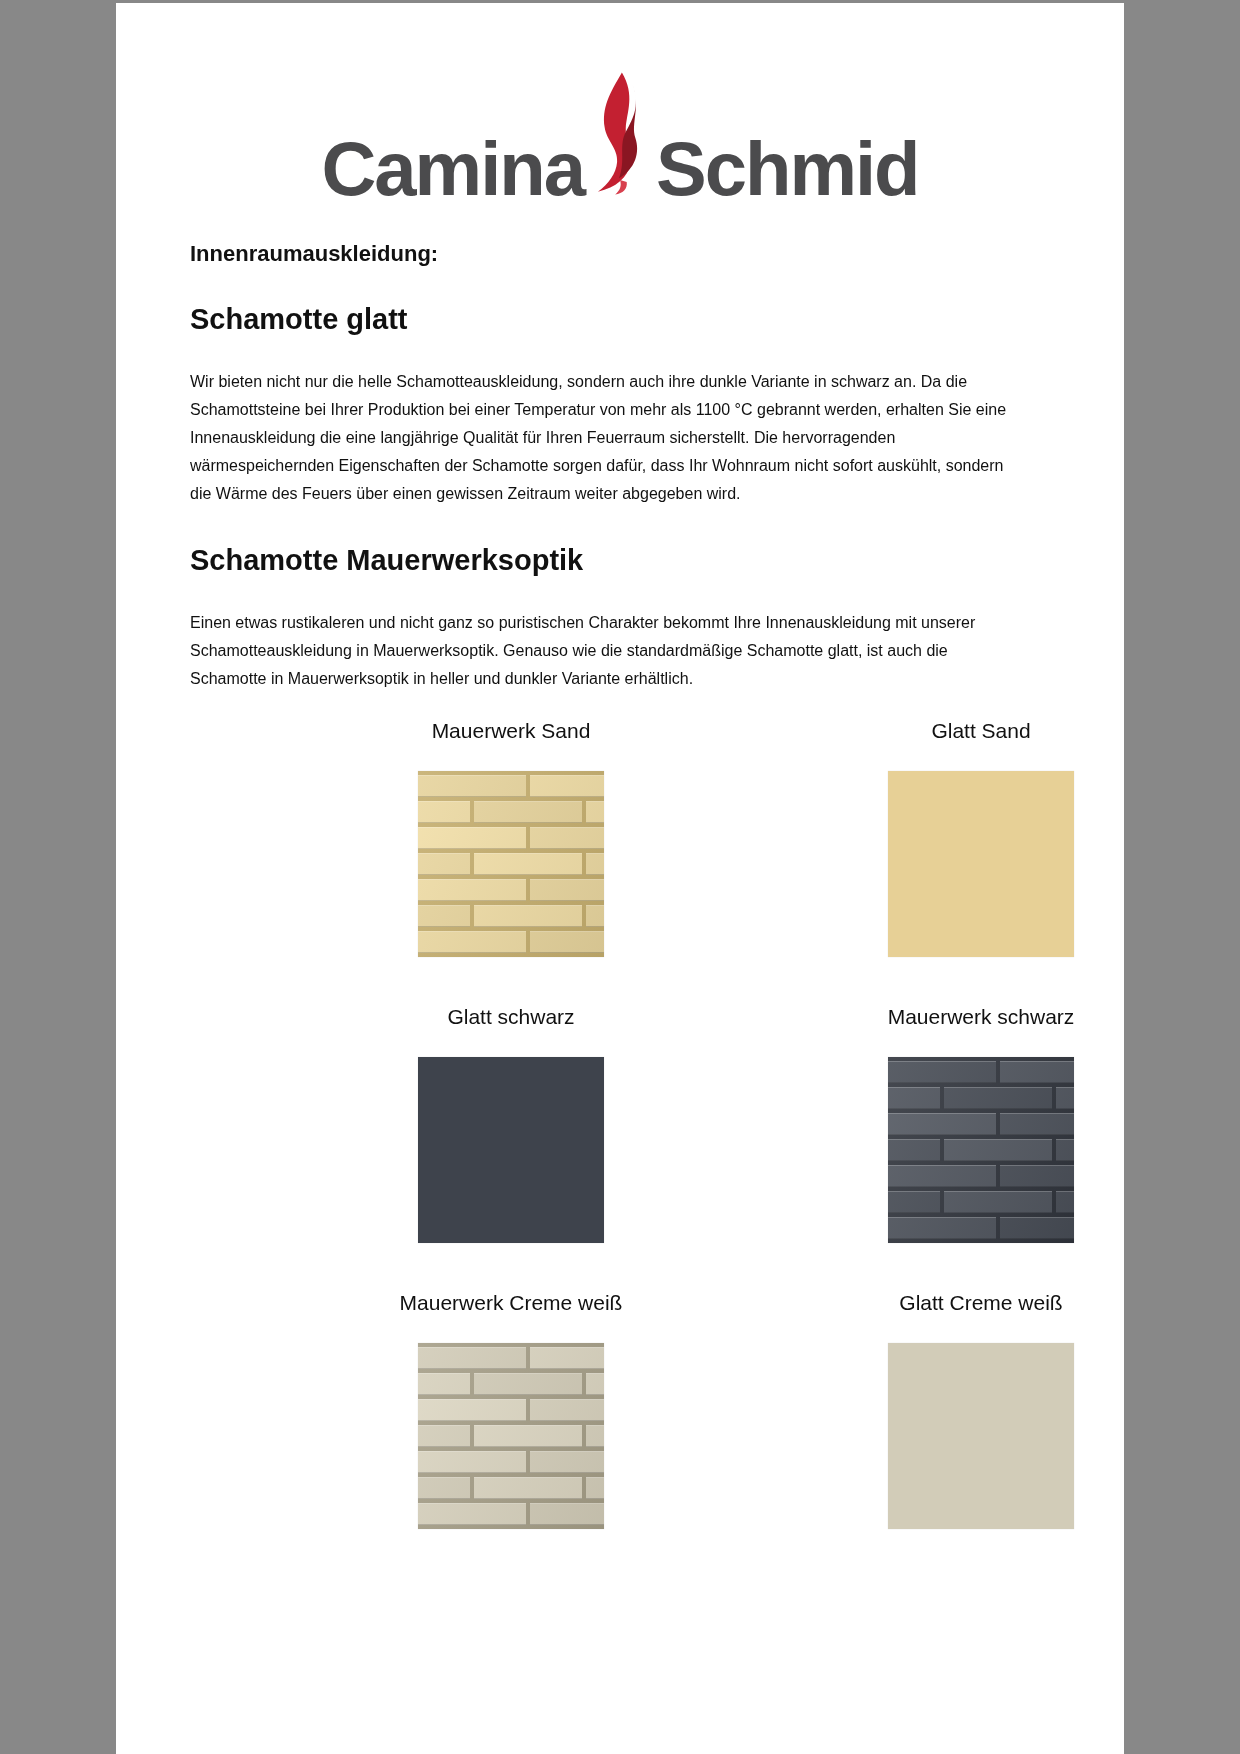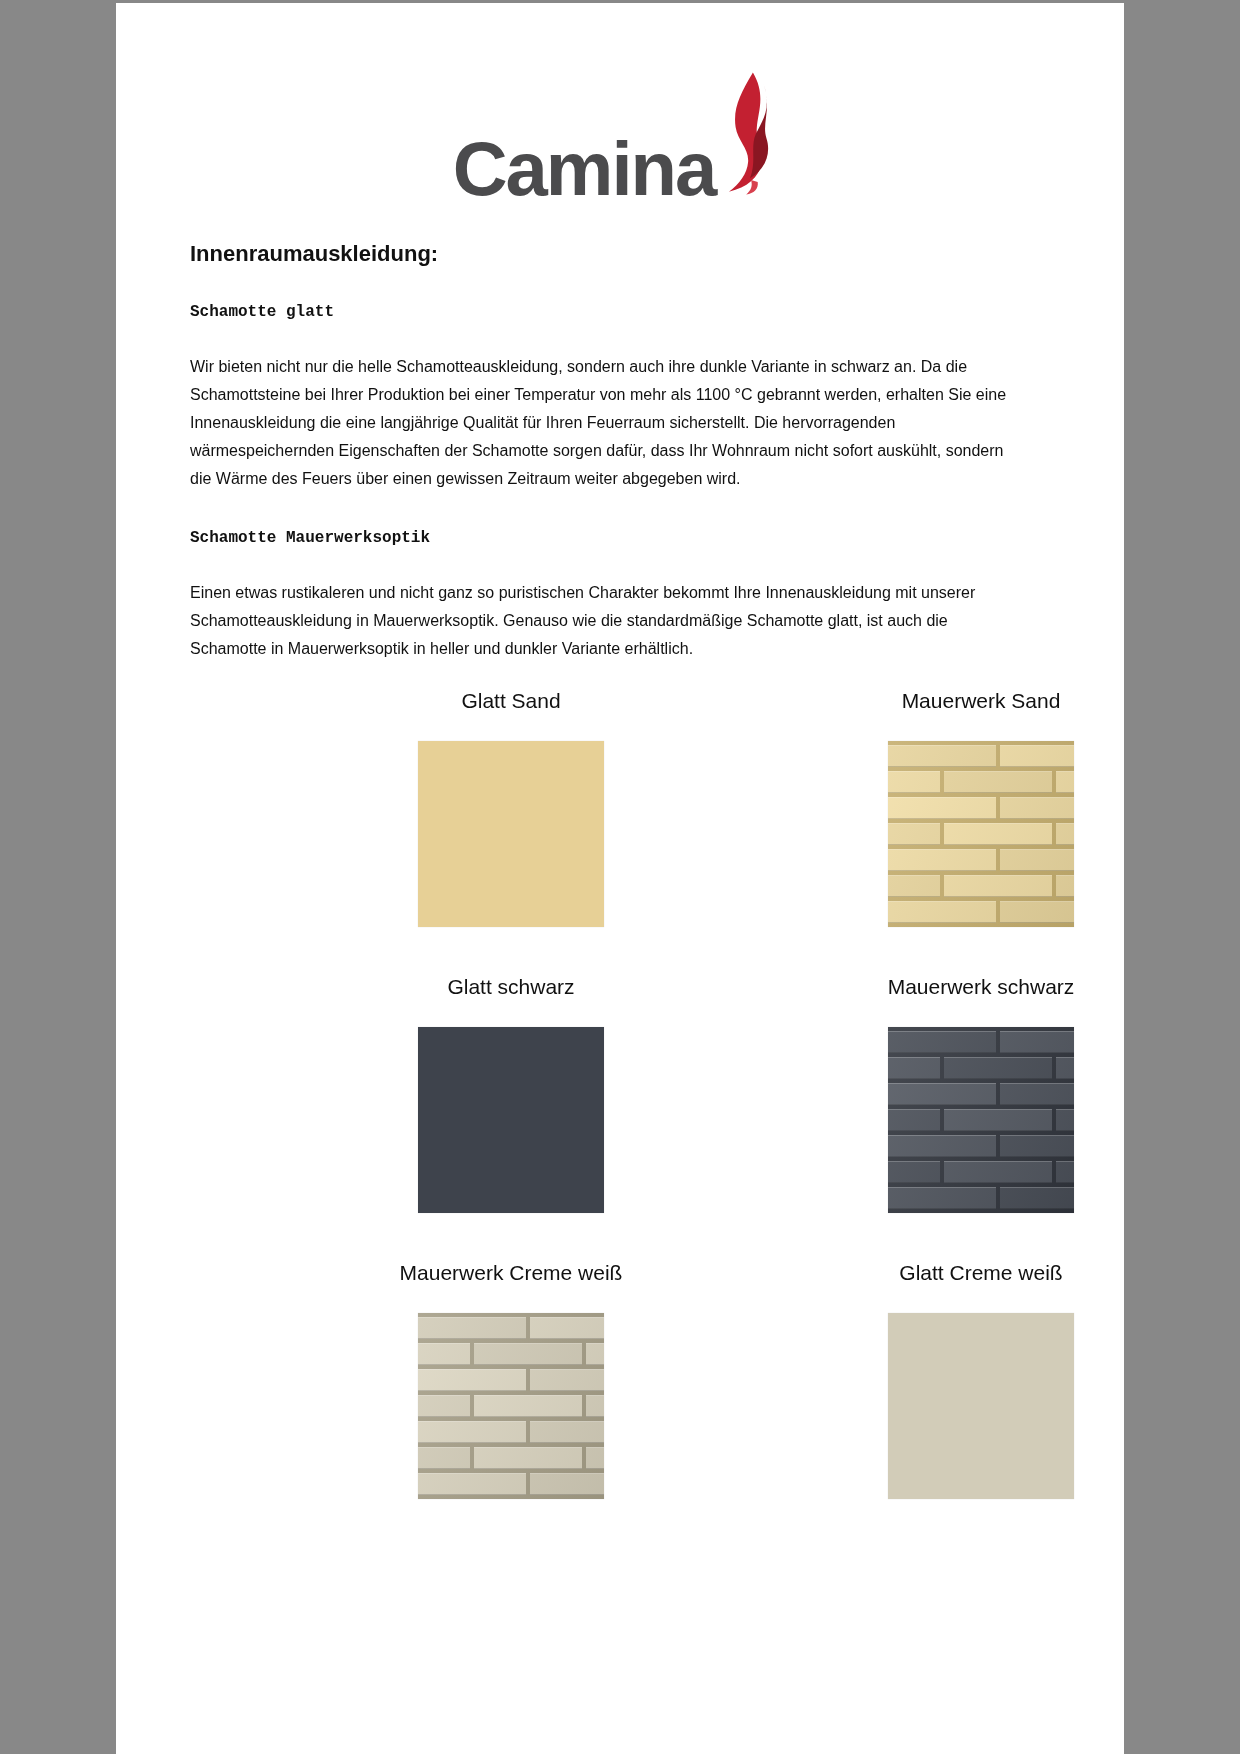--- a/index.html
+++ b/index.html
@@ -18,21 +18,21 @@
     padding-top:66px; height:134px;
   }
   .logo-word {
     font-size:76px; font-weight:bold; letter-spacing:-2px;
     color:#4b4b4d; line-height:0.88;
   }
   .logo-flame { margin:0 12px; }
   
   .content { padding:0 100px 0 74px; }
   .h-main  { font-size:22px; font-weight:bold; margin:38px 0 0 0; }
-  .h-sub   { font-size:16px; font-weight:bold; margin:36px 0 0 0;font-family:Liberation Mono, monospace; }
+  .h-sub   { font-size:29px; font-weight:bold; margin:36px 0 0 0; }
   .para    { font-size:16px; line-height:28px; margin:32px 0 0 0; max-width:912px; }
   
   .swatch-grid {
     margin:26px 0 0 160px; width:940px;
     display:grid; grid-template-columns:1fr 1fr;
     row-gap:48px;
   }
   .swatch-cell { display:flex; flex-direction:column; align-items:center; }
   .swatch-label { font-size:21px; color:#111; margin-bottom:28px; }
   .swatch {
@@ -58,72 +58,73 @@
     <span class="logo-word">Camina</span>
     <span class="logo-flame">
       <svg width="48" height="128" viewBox="0 0 50 130" xmlns="http://www.w3.org/2000/svg">
         <path d="M27 0 C14 22 6 37 9 57 C11 71 23 79 22 93 C21 105 13 116 2 124
                  C21 120 33 109 36 95 C39 82 30 72 31 58 C32 41 41 24 27 0 Z" fill="#c32031"></path>
         <path d="M38 12 C47 37 37 50 30 64 C24 78 31 92 24 110 C41 100 46 83 41 68
                  C36 53 47 36 38 12 Z" fill="#8a1622"></path>
         <path d="M25 112 C27 118 25 123 20 127 C28 126 33 121 32 114 Z" fill="#d8404e"></path>
       </svg>
     </span>
+    <span class="logo-word">Schmid</span>
   </div>
 
   <div class="content">
     <div class="h-main">Innenraumauskleidung:</div>
     <div class="h-sub">Schamotte glatt</div>
     <p class="para">Wir bieten nicht nur die helle Schamotteauskleidung, sondern auch ihre dunkle Variante in schwarz an. Da die Schamottsteine bei Ihrer Produktion bei einer Temperatur von mehr als 1100 °C gebrannt werden, erhalten Sie eine Innenauskleidung die eine langjährige Qualität für Ihren Feuerraum sicherstellt. Die hervorragenden wärmespeichernden Eigenschaften der Schamotte sorgen dafür, dass Ihr Wohnraum nicht sofort auskühlt, sondern die Wärme des Feuers über einen gewissen Zeitraum weiter abgegeben wird.</p>
     <div class="h-sub">Schamotte Mauerwerksoptik</div>
     <p class="para">Einen etwas rustikaleren und nicht ganz so puristischen Charakter bekommt Ihre Innenauskleidung mit unserer Schamotteauskleidung in Mauerwerksoptik. Genauso wie die standardmäßige Schamotte glatt, ist auch die Schamotte in Mauerwerksoptik in heller und dunkler Variante erhältlich.</p>
   </div>
 
   <div class="swatch-grid">
     <div class="swatch-cell">
+      <div class="swatch-label">Mauerwerk Sand</div>
+      <div class="swatch brick" style="background: rgb(197, 174, 110); padding-top: 4px; box-sizing: border-box;">
+          <div class="brick-row">
+            <div class="brick-unit" style="background: rgb(230, 211, 156);"></div>
+            <div class="brick-unit" style="background: rgb(239, 220, 165);"></div>
+          </div>
+          <div class="brick-row" style="margin-left: -56px;">
+            <div class="brick-unit" style="background: rgb(236, 217, 162);"></div>
+            <div class="brick-unit" style="background: rgb(230, 211, 156);"></div>
+            <div class="brick-unit" style="background: rgb(239, 220, 165);"></div>
+          </div>
+          <div class="brick-row">
+            <div class="brick-unit" style="background: rgb(242, 223, 168);"></div>
+            <div class="brick-unit" style="background: rgb(236, 217, 162);"></div>
+          </div>
+          <div class="brick-row" style="margin-left: -56px;">
+            <div class="brick-unit" style="background: rgb(233, 214, 159);"></div>
+            <div class="brick-unit" style="background: rgb(242, 223, 168);"></div>
+            <div class="brick-unit" style="background: rgb(236, 217, 162);"></div>
+          </div>
+          <div class="brick-row">
+            <div class="brick-unit" style="background: rgb(239, 220, 165);"></div>
+            <div class="brick-unit" style="background: rgb(233, 214, 159);"></div>
+          </div>
+          <div class="brick-row" style="margin-left: -56px;">
+            <div class="brick-unit" style="background: rgb(230, 211, 156);"></div>
+            <div class="brick-unit" style="background: rgb(239, 220, 165);"></div>
+            <div class="brick-unit" style="background: rgb(233, 214, 159);"></div>
+          </div>
+          <div class="brick-row">
+            <div class="brick-unit" style="background: rgb(236, 217, 162);"></div>
+            <div class="brick-unit" style="background: rgb(230, 211, 156);"></div>
+          </div>
+        </div>
+    </div>
+    <div class="swatch-cell">
       <div class="swatch-label">Glatt Sand</div>
       <div class="swatch" style="background: rgb(231, 208, 150);"></div>
     </div>
     <div class="swatch-cell">
-      <div class="swatch-label">Mauerwerk Sand</div>
-      <div class="swatch brick" style="background: rgb(197, 174, 110); padding-top: 4px; box-sizing: border-box;">
-          <div class="brick-row">
-            <div class="brick-unit" style="background: rgb(230, 211, 156);"></div>
-            <div class="brick-unit" style="background: rgb(239, 220, 165);"></div>
-          </div>
-          <div class="brick-row" style="margin-left: -56px;">
-            <div class="brick-unit" style="background: rgb(236, 217, 162);"></div>
-            <div class="brick-unit" style="background: rgb(230, 211, 156);"></div>
-            <div class="brick-unit" style="background: rgb(239, 220, 165);"></div>
-          </div>
-          <div class="brick-row">
-            <div class="brick-unit" style="background: rgb(242, 223, 168);"></div>
-            <div class="brick-unit" style="background: rgb(236, 217, 162);"></div>
-          </div>
-          <div class="brick-row" style="margin-left: -56px;">
-            <div class="brick-unit" style="background: rgb(233, 214, 159);"></div>
-            <div class="brick-unit" style="background: rgb(242, 223, 168);"></div>
-            <div class="brick-unit" style="background: rgb(236, 217, 162);"></div>
-          </div>
-          <div class="brick-row">
-            <div class="brick-unit" style="background: rgb(239, 220, 165);"></div>
-            <div class="brick-unit" style="background: rgb(233, 214, 159);"></div>
-          </div>
-          <div class="brick-row" style="margin-left: -56px;">
-            <div class="brick-unit" style="background: rgb(230, 211, 156);"></div>
-            <div class="brick-unit" style="background: rgb(239, 220, 165);"></div>
-            <div class="brick-unit" style="background: rgb(233, 214, 159);"></div>
-          </div>
-          <div class="brick-row">
-            <div class="brick-unit" style="background: rgb(236, 217, 162);"></div>
-            <div class="brick-unit" style="background: rgb(230, 211, 156);"></div>
-          </div>
-        </div>
-    </div>
-    <div class="swatch-cell">
       <div class="swatch-label">Glatt schwarz</div>
       <div class="swatch" style="background: rgb(62, 67, 76);"></div>
     </div>
     <div class="swatch-cell">
       <div class="swatch-label">Mauerwerk schwarz</div>
       <div class="swatch brick" style="background: rgb(48, 52, 60); padding-top: 4px; box-sizing: border-box;">
           <div class="brick-row">
             <div class="brick-unit" style="background: rgb(71, 76, 85);"></div>
             <div class="brick-unit" style="background: rgb(80, 85, 94);"></div>
           </div>

